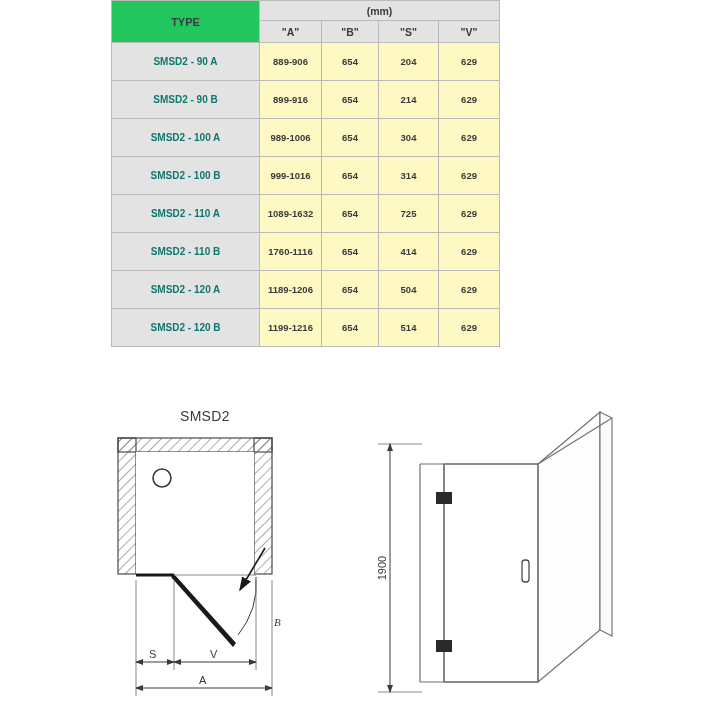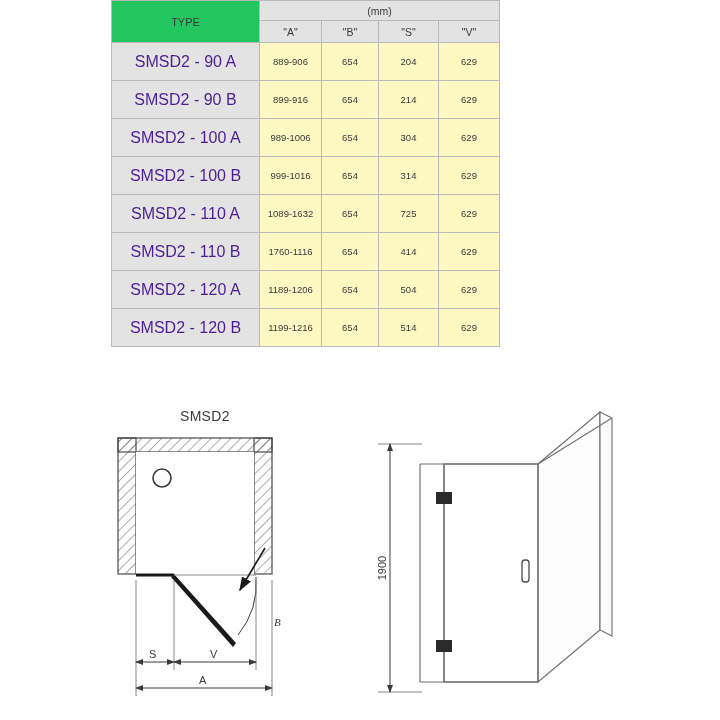--- a/index.html
+++ b/index.html
@@ -25,21 +25,21 @@
   }
   table.spec {
     border-collapse: collapse;
     width: 388px;
     table-layout: fixed;
   }
   table.spec td, table.spec th {
     border: 1px solid #b9b9b9;
     text-align: center;
     vertical-align: middle;
-    font-weight: normal;
+    font-weight: bold;
     margin-top: 26px;
   }
   .hdr-cell {
     background: #22c55e;
     font-size: 11px;
     color: #3a3a3a;
     height: 20px;
     font-weight: bold;
   }
   .hdr-mm {
@@ -49,23 +49,23 @@
     height: 17px;
   }
   .hdr-sub {
     background: #e3e3e3;
     font-size: 10.5px;
     color: #3a3a3a;
     height: 19px;
   }
   .type-cell {
     background: #e3e3e3;
-    font-size: 16px;
+    font-size: 10px;
     font-weight: bold;
-    color: #4c1d95;
+    color: #0f766e;
     height: 35px;
   }
   .val-cell {
     background: #fef9c3;
     font-size: 9.5px;
     color: #3a3a3a;
     height: 35px;
   }
   col.c-type { width: 148px; }
   col.c-a { width: 62px; }

